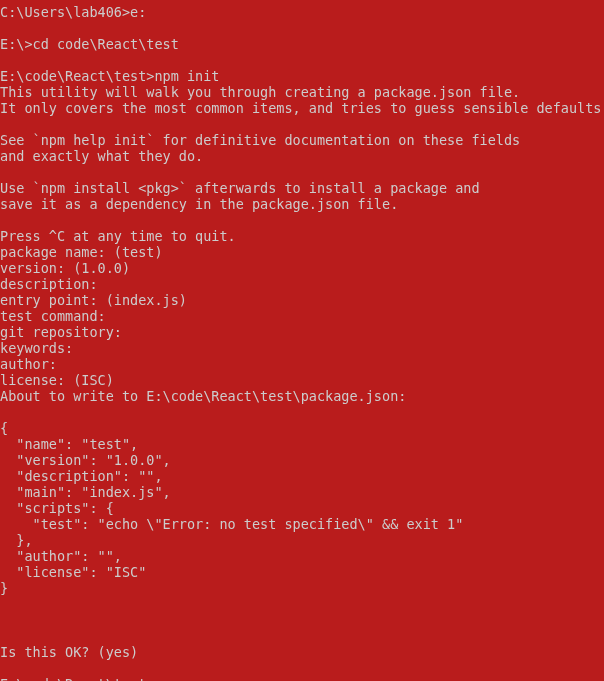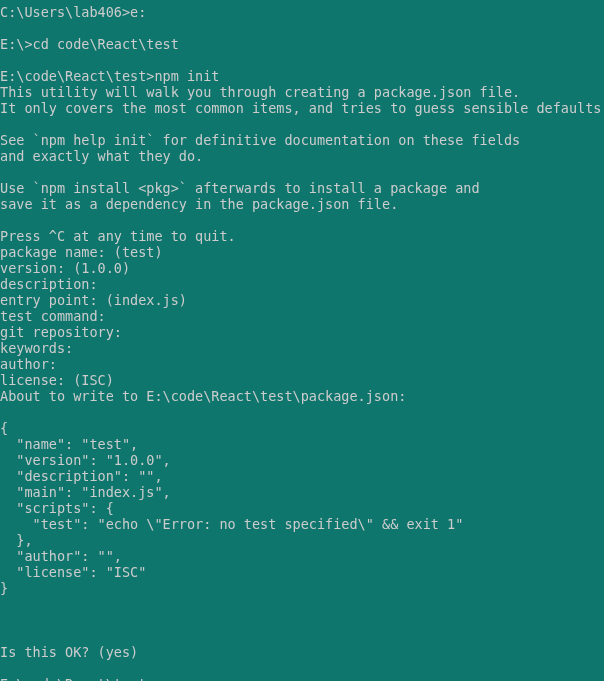--- a/index.html
+++ b/index.html
@@ -8,21 +8,21 @@
     background: #0c0c0c;
   }
   body {
     width: 604px;
     height: 681px;
     overflow: hidden;
   }
   #console {
     width: 604px;
     height: 681px;
-    background: #0f766e;
+    background: #b91c1c;
     color: #cccccc;
     font-family: "DejaVu Sans Mono", "Liberation Mono", monospace;
     font-size: 13.5px;
     line-height: 16px;
     letter-spacing: 0px;
     padding: 12px;
     box-sizing: border-box;
     overflow: hidden;
     position: relative;
   }

